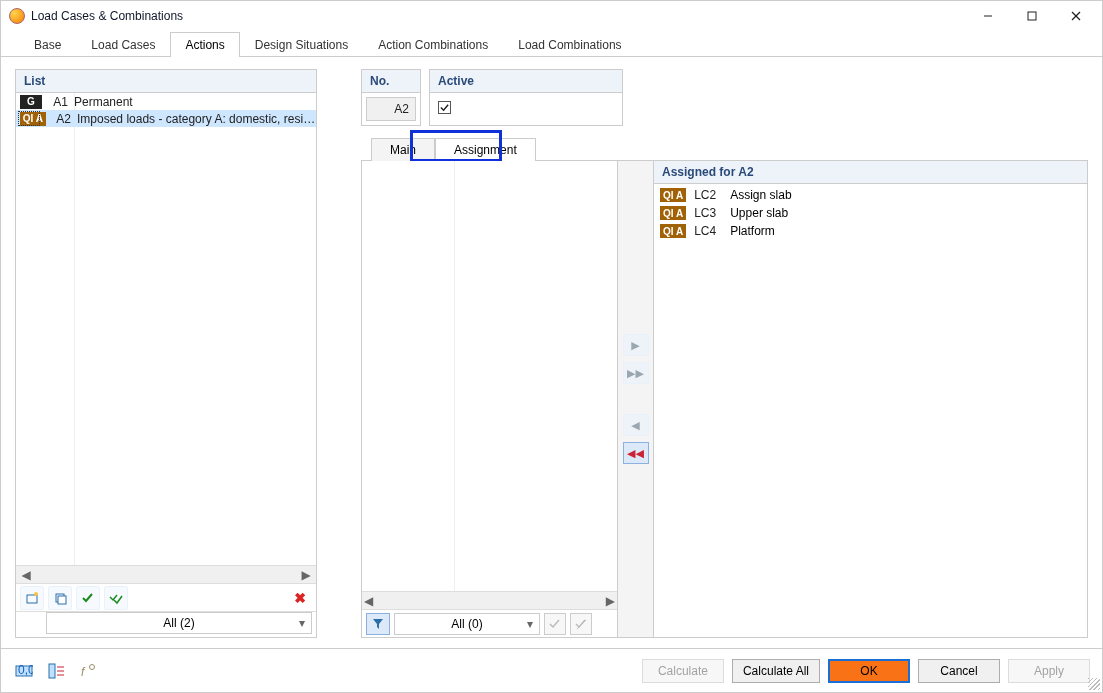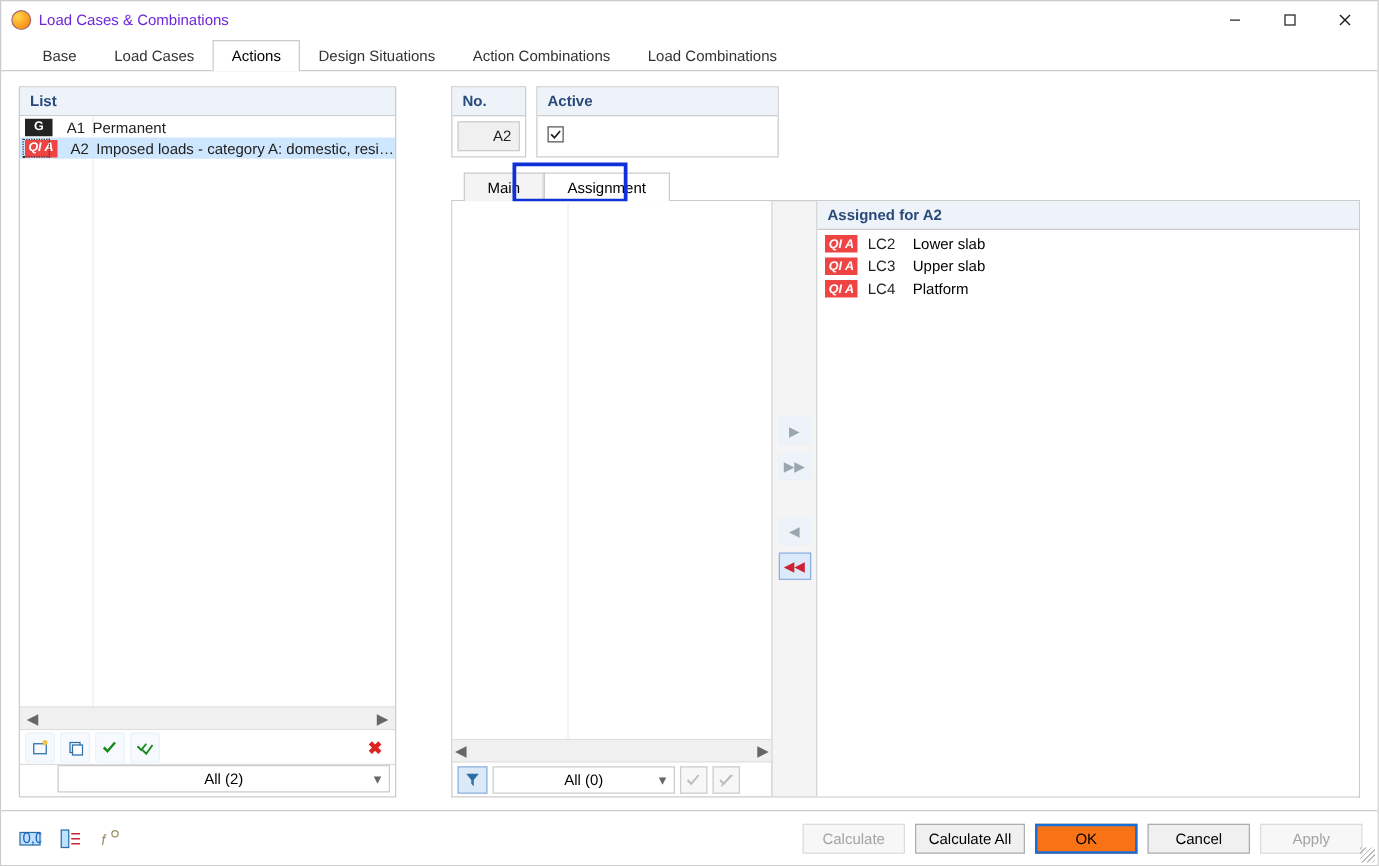--- a/index.html
+++ b/index.html
@@ -1,21 +1,21 @@
 <!DOCTYPE html>
 <html><head>
 <meta charset="utf-8">
 <style>
 * { box-sizing: border-box; margin: 0; padding: 0; font-family: "Segoe UI", Tahoma, sans-serif; font-size: 12px; }
 body { background: #fff; width: 1103px; height: 693px; overflow: hidden; border: 1px solid #ccc; position: relative; }
 
 
 .titlebar { height: 30px; display: flex; align-items: center; padding: 0 4px 0 8px; }
 .titlebar .appicon { width: 16px; height: 16px; margin-right: 6px; display:inline-block; border-radius:50%; background: radial-gradient(circle at 30% 30%, #ffd54f, #f57c00); border:1px solid #a66; }
-.titlebar .title { flex:1; color:#6d28d9; }
+.titlebar .title { flex:1; color:#0f172a; }
 .titlebar .winbtns { display:flex; }
 .titlebar .winbtn { width:44px; height:28px; display:flex; align-items:center; justify-content:center; color:#222; }
 .titlebar .winbtn svg { width:10px; height:10px; }
 
 
 .tabbar { height:26px; display:flex; align-items:flex-end; padding: 0 18px; border-bottom:1px solid #ccc; gap:0; }
 .tab { padding:5px 14px 5px; color:#333; cursor:pointer; border:1px solid transparent; border-bottom:none; position:relative; top:1px; background:#f4f4f4; }
 .tab.active { background:#fff; border-color:#ccc; color:#000; }
 .tab.inactive { background:transparent; }
 
@@ -24,21 +24,21 @@
 
 
 .leftpanel { width:302px; border:1px solid #ccc; display:flex; flex-direction:column; }
 .panelhead { background:#eef3f9; color:#2a4a7a; font-weight:600; padding:4px 8px; border-bottom:1px solid #ccc; }
 .listarea { flex:1; background:#fff; overflow:hidden; position:relative; }
 .listrow { display:flex; align-items:center; height:17px; padding-left:4px; gap:6px; white-space:nowrap; }
 .listrow.selected { background:#cfe6ff; }
 .listrow .selmark { position:absolute; left:2px; width:22px; height:15px; border:1px dotted #333; pointer-events:none; }
 .badge { display:inline-flex; align-items:center; justify-content:center; height:14px; min-width:22px; padding:0 3px; color:#fff; font-size:10px; font-weight:600; }
 .badge.g { background:#222; }
-.badge.q { background:#ef4444;font-style:italic; }
+.badge.q { background:#a16207; }
 .leftpanel .ruler { position:absolute; left:58px; top:0; bottom:0; width:1px; background:#eee; }
 .code { width:20px; text-align:right; color:#222; }
 .lname { color:#222; overflow:hidden; text-overflow:ellipsis; }
 
 .left-hscroll { height:18px; background:#f0f0f0; border-top:1px solid #ddd; display:flex; align-items:center; justify-content:space-between; padding:0 2px; }
 .left-hscroll .arrow { width:16px; height:14px; display:flex; align-items:center; justify-content:center; color:#666; }
 
 .toolrow { height:28px; background:#fff; border-top:1px solid #ddd; display:flex; align-items:center; padding:0 4px; gap:4px; }
 .toolbtn { width:24px; height:24px; border:1px solid transparent; display:flex; align-items:center; justify-content:center; background:#f6faff; border:1px solid #e9f2fb; border-radius:2px; }
 .toolbtn.del { margin-left:auto; color:#d22; font-weight:bold; font-size:14px; background:transparent; border:none;}
@@ -258,21 +258,21 @@
         <div class="movebtn">◀</div>
         <div class="movebtn active">◀◀</div>
       </div>
 
       <div class="assigncol right">
         <div class="colhead">Assigned for A2</div>
         <div class="body">
           <div class="arow">
             <span class="badge q">QI A</span>
             <span class="code">LC2</span>
-            <span>Lower slab</span>
+            <span>Assign slab</span>
           </div>
           <div class="arow">
             <span class="badge q">QI A</span>
             <span class="code">LC3</span>
             <span>Upper slab</span>
           </div>
           <div class="arow">
             <span class="badge q">QI A</span>
             <span class="code">LC4</span>
             <span>Platform</span>

